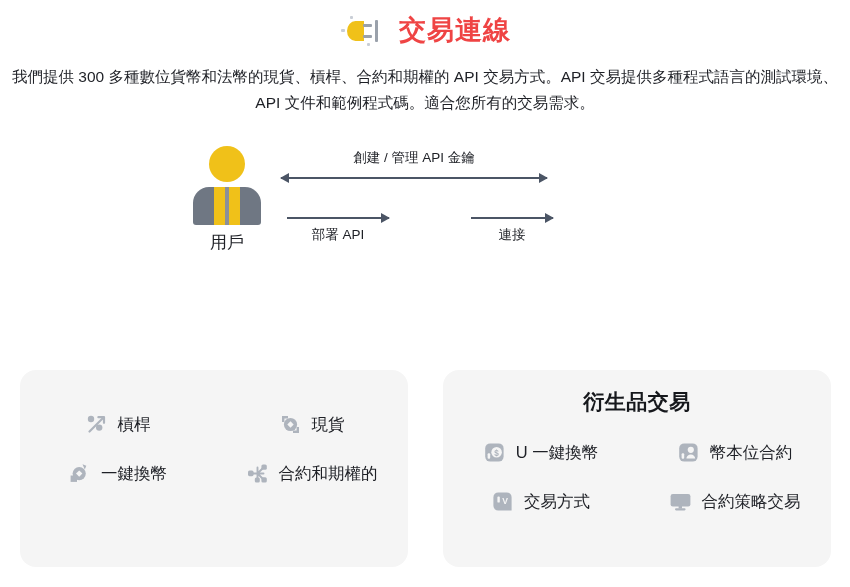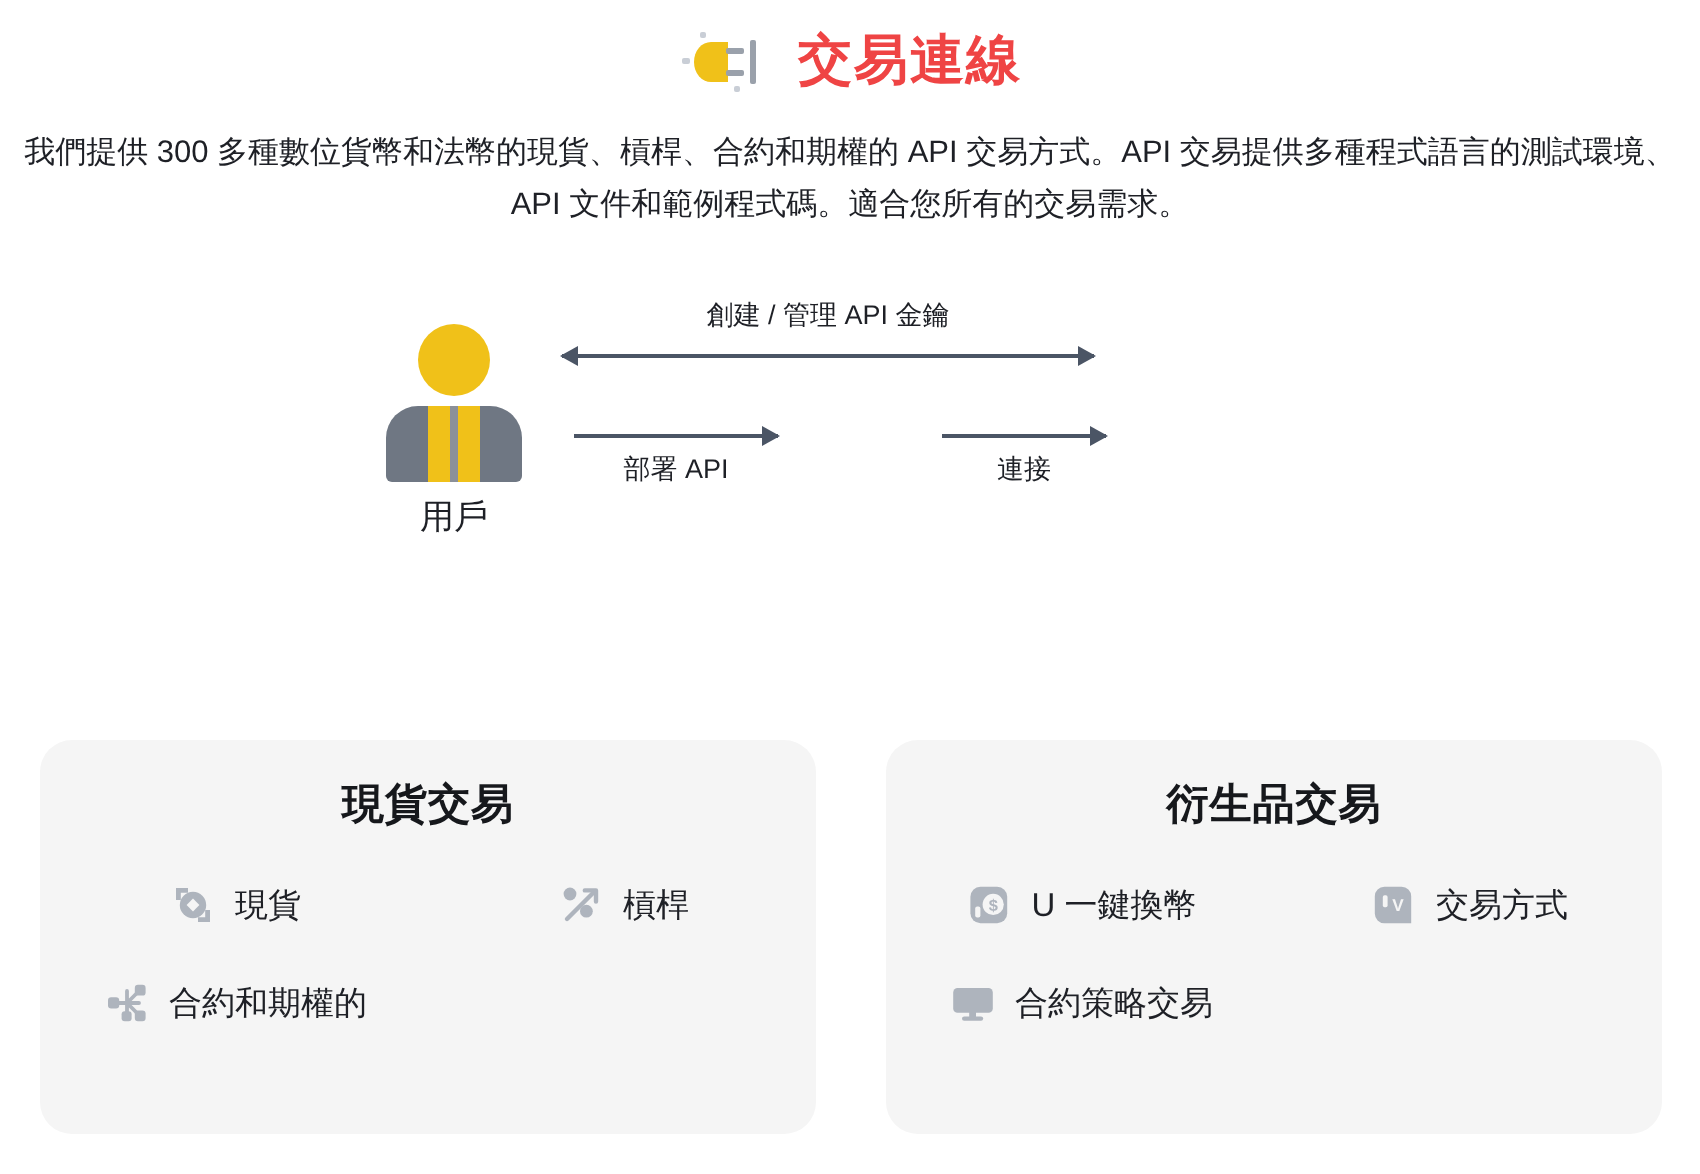--- a/index.html
+++ b/index.html
@@ -100,21 +100,21 @@
     text-align: center;
   }
   .node-label {
     font-size: 15px;
     line-height: 19px;
     color: #1e2026;
     margin-top: 4px;
   }
 
   
-  .node-user { left: 0px; top: 16px; width: 104px; }
+  .node-user { left: 0px; top: 0px; width: 104px; }
   .user-figure {
     position: relative;
     width: 84px;
     height: 82px;
     margin: 0 auto;
   }
   .user-head {
     position: absolute;
     left: 24px; top: 2px;
     width: 36px; height: 36px;
@@ -310,47 +310,57 @@
   <div class="arrow-wrap arrow-mid2">
     <div class="arrow-line" style="width:100%"></div>
     <div class="arrow-head right"></div>
     <div class="arrow-caption below">連接</div>
   </div>
 </div>
 
 <div class="cards">
 
   <div class="card">
-    <div class="card-title">現貨交易</div>
     <div class="card-items">
+
+      <div class="card-item">
+        <span class="ic">
+          <svg viewBox="0 0 25 25" fill="none">
+            <circle cx="7" cy="7" r="3.2" fill="#aeb4bd"></circle>
+            <circle cx="15.2" cy="15.6" r="3.2" fill="#aeb4bd"></circle>
+            <path d="M5.5 19.5L19 6" stroke="#aeb4bd" stroke-width="2.2" stroke-linecap="round"></path>
+            <path d="M14.4 5.2H20v5.6" stroke="#aeb4bd" stroke-width="2.2" stroke-linecap="round" stroke-linejoin="round"></path>
+          </svg>
+        </span>
+        <span class="item-label">槓桿</span>
+      </div>
 
       <div class="card-item">
         <span class="ic">
           <svg viewBox="0 0 25 25" fill="none">
             <path d="M4 4h6v2.4H6.4V10H4V4z" fill="#aeb4bd"></path>
             <path d="M21 21h-6v-2.4h3.6V15H21v6z" fill="#aeb4bd"></path>
             <circle cx="12.5" cy="12.5" r="6.6" fill="#aeb4bd"></circle>
             <path d="M12.5 9.3l3.2 3.2-3.2 3.2-3.2-3.2z" fill="#f5f5f5"></path>
           </svg>
         </span>
         <span class="item-label">現貨</span>
       </div>
 
       <div class="card-item">
         <span class="ic">
           <svg viewBox="0 0 25 25" fill="none">
-            <circle cx="7" cy="7" r="3.2" fill="#aeb4bd"></circle>
-            <circle cx="15.2" cy="15.6" r="3.2" fill="#aeb4bd"></circle>
-            <path d="M5.5 19.5L19 6" stroke="#aeb4bd" stroke-width="2.2" stroke-linecap="round"></path>
-            <path d="M14.4 5.2H20v5.6" stroke="#aeb4bd" stroke-width="2.2" stroke-linecap="round" stroke-linejoin="round"></path>
-          </svg>
-        </span>
-        <span class="item-label">槓桿</span>
-      </div>
-
+            <path d="M15.5 3.2l3.8 1.5-1.5 3.8-2.3-5.3z" fill="#aeb4bd"></path>
+            <path d="M3.6 14.5H10v6.4H3.6v-6.4z" fill="#aeb4bd"></path>
+            <circle cx="12.2" cy="12.6" r="6.6" fill="#aeb4bd"></circle>
+            <path d="M12.2 9.4l3.2 3.2-3.2 3.2-3.2-3.2z" fill="#f5f5f5"></path>
+          </svg>
+        </span>
+        <span class="item-label">一鍵換幣</span>
+      </div>
 
       <div class="card-item">
         <span class="ic">
           <svg viewBox="0 0 25 25" fill="none">
             <path d="M6.5 12.5h12M12.5 6.5v12M12.5 12.5L18 7M12.5 12.5L18 18" stroke="#aeb4bd" stroke-width="1.9" stroke-linecap="round"></path>
             <rect x="3" y="9.6" width="5.6" height="5.6" rx="1.6" fill="#aeb4bd"></rect>
             <rect x="16.4" y="3.4" width="5.4" height="5.4" rx="1.6" fill="#aeb4bd"></rect>
             <rect x="16.4" y="16.2" width="5.4" height="5.4" rx="1.6" fill="#aeb4bd"></rect>
             <rect x="9.8" y="16.6" width="5" height="5" rx="1.5" fill="#aeb4bd"></rect>
           </svg>
@@ -370,20 +380,31 @@
           <svg viewBox="0 0 25 25" fill="none">
             <rect x="3.2" y="3.4" width="18.4" height="18.2" rx="5" fill="#aeb4bd"></rect>
             <rect x="5.6" y="13.2" width="2.6" height="5.6" rx="1" fill="#f5f5f5"></rect>
             <circle cx="14.6" cy="12.2" r="5.3" fill="#f5f5f5"></circle>
             <text x="14.6" y="15.6" font-family="'Liberation Sans',sans-serif" font-size="8.2" font-weight="bold" fill="#aeb4bd" text-anchor="middle">$</text>
           </svg>
         </span>
         <span class="item-label">U 一鍵換幣</span>
       </div>
 
+      <div class="card-item">
+        <span class="ic">
+          <svg viewBox="0 0 25 25" fill="none">
+            <rect x="3.2" y="3.4" width="18.4" height="18.2" rx="5" fill="#aeb4bd"></rect>
+            <rect x="5.6" y="13.2" width="2.6" height="5.6" rx="1" fill="#f5f5f5"></rect>
+            <circle cx="14.8" cy="9.8" r="3.1" fill="#f5f5f5"></circle>
+            <path d="M10.4 18.6c0-2.5 2-4.2 4.4-4.2s4.4 1.7 4.4 4.2h-8.8z" fill="#f5f5f5"></path>
+          </svg>
+        </span>
+        <span class="item-label">幣本位合約</span>
+      </div>
 
       <div class="card-item">
         <span class="ic">
           <svg viewBox="0 0 25 25" fill="none">
             <path d="M3.4 8.2a4.8 4.8 0 014.8-4.8h8.6a4.8 4.8 0 014.8 4.8v13.4H8.2a4.8 4.8 0 01-4.8-4.8V8.2z" fill="#aeb4bd"></path>
             <rect x="7.4" y="7.6" width="2.4" height="6" rx="0.9" fill="#f5f5f5"></rect>
             <text x="15" y="15.4" font-family="'Liberation Sans',sans-serif" font-size="8.6" font-weight="bold" fill="#f5f5f5" text-anchor="middle">V</text>
           </svg>
         </span>
         <span class="item-label">交易方式</span>

